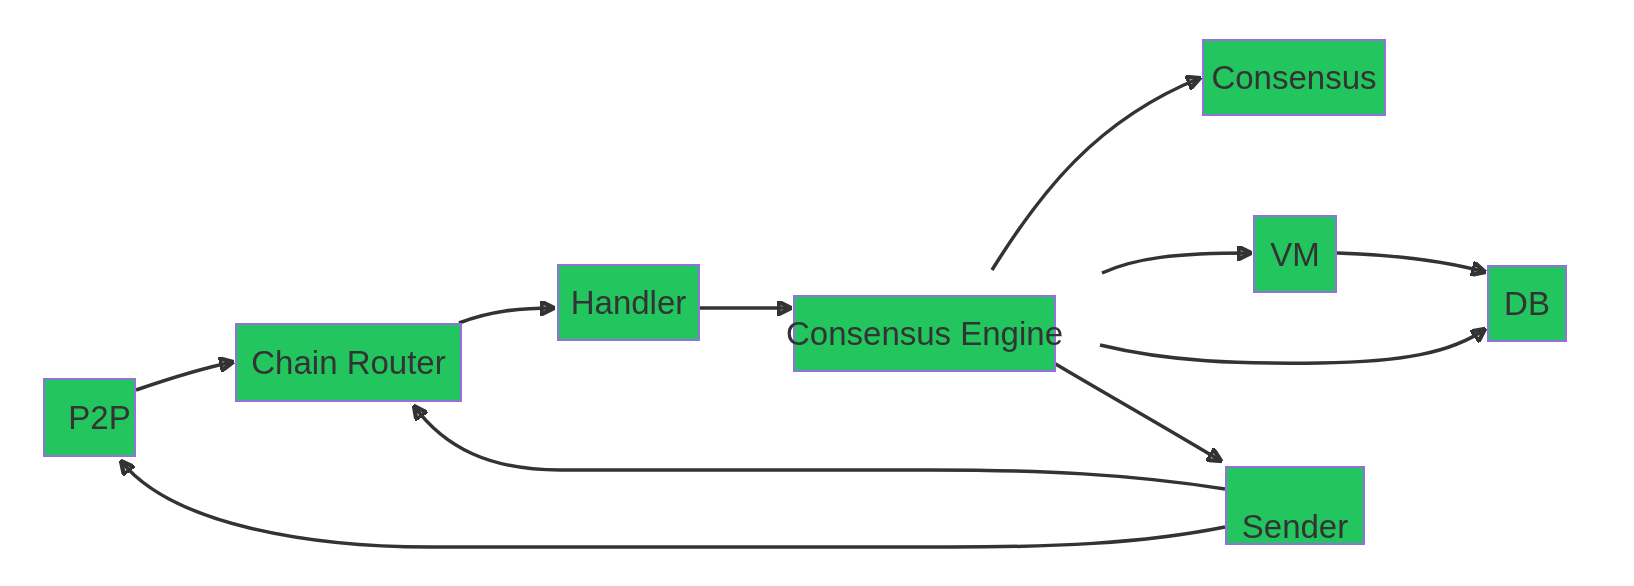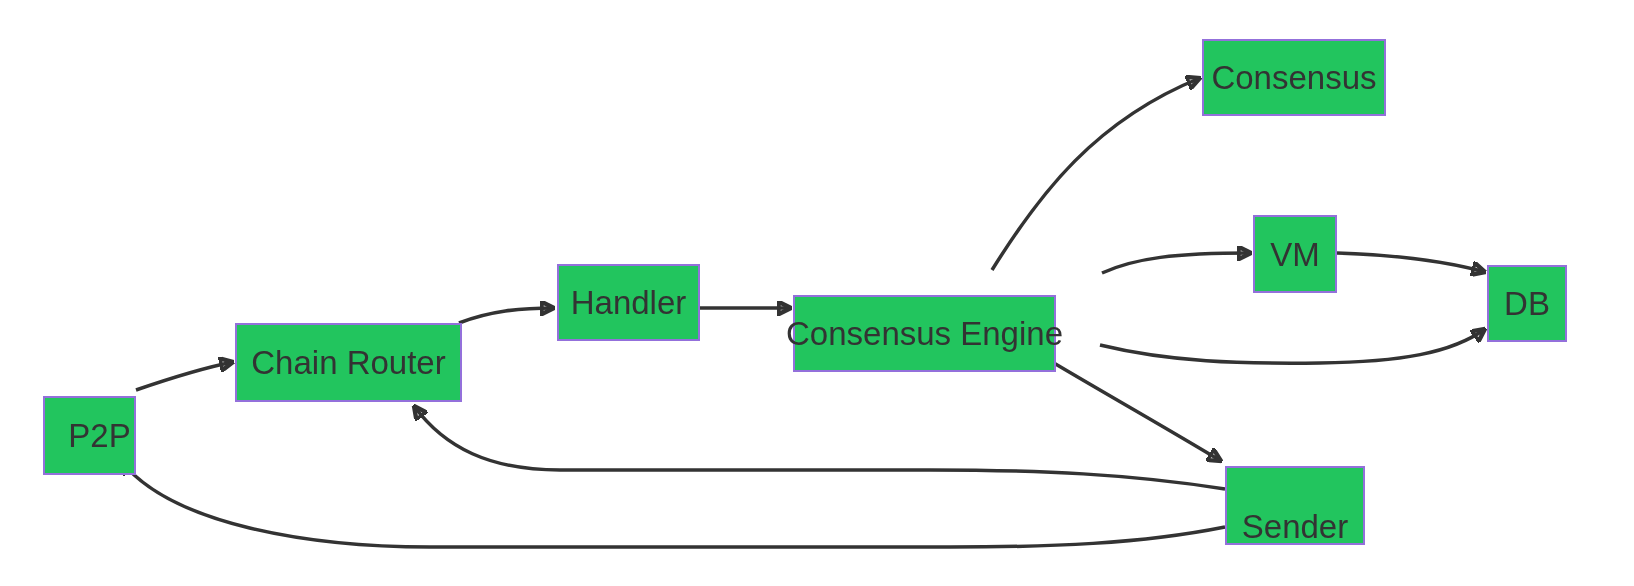--- a/index.html
+++ b/index.html
@@ -24,21 +24,21 @@
     border: 2.5px solid #9370DB;
     color: #333333;
     display: flex;
     align-items: center;
     justify-content: center;
     font-size: 33px;
     line-height: 1;
     white-space: nowrap;
   }
   
-  .n-p2p              { left: 43px;   top: 396px; width: 93px;  height: 79px; padding-left: 20px; }
+  .n-p2p              { left: 43px;   top: 378px; width: 93px;  height: 79px; padding-left: 20px; }
   .n-chain-router     { left: 235px;  top: 323px; width: 227px; height: 79px; }
   .n-handler          { left: 557px;  top: 264px; width: 143px; height: 77px; }
   .n-consensus-engine { left: 793px;  top: 270px; width: 263px; height: 77px; margin-top: 25px; }
   .n-consensus        { left: 1202px; top: 39px;  width: 184px; height: 77px; }
   .n-vm               { left: 1253px; top: 215px; width: 84px;  height: 78px; align-items: center; }
   .n-db               { left: 1487px; top: 265px; width: 80px;  height: 77px; }
   .n-sender           { left: 1225px; top: 466px; width: 140px; height: 79px; align-items: flex-end; }
 </style>
 </head>
 <body>

